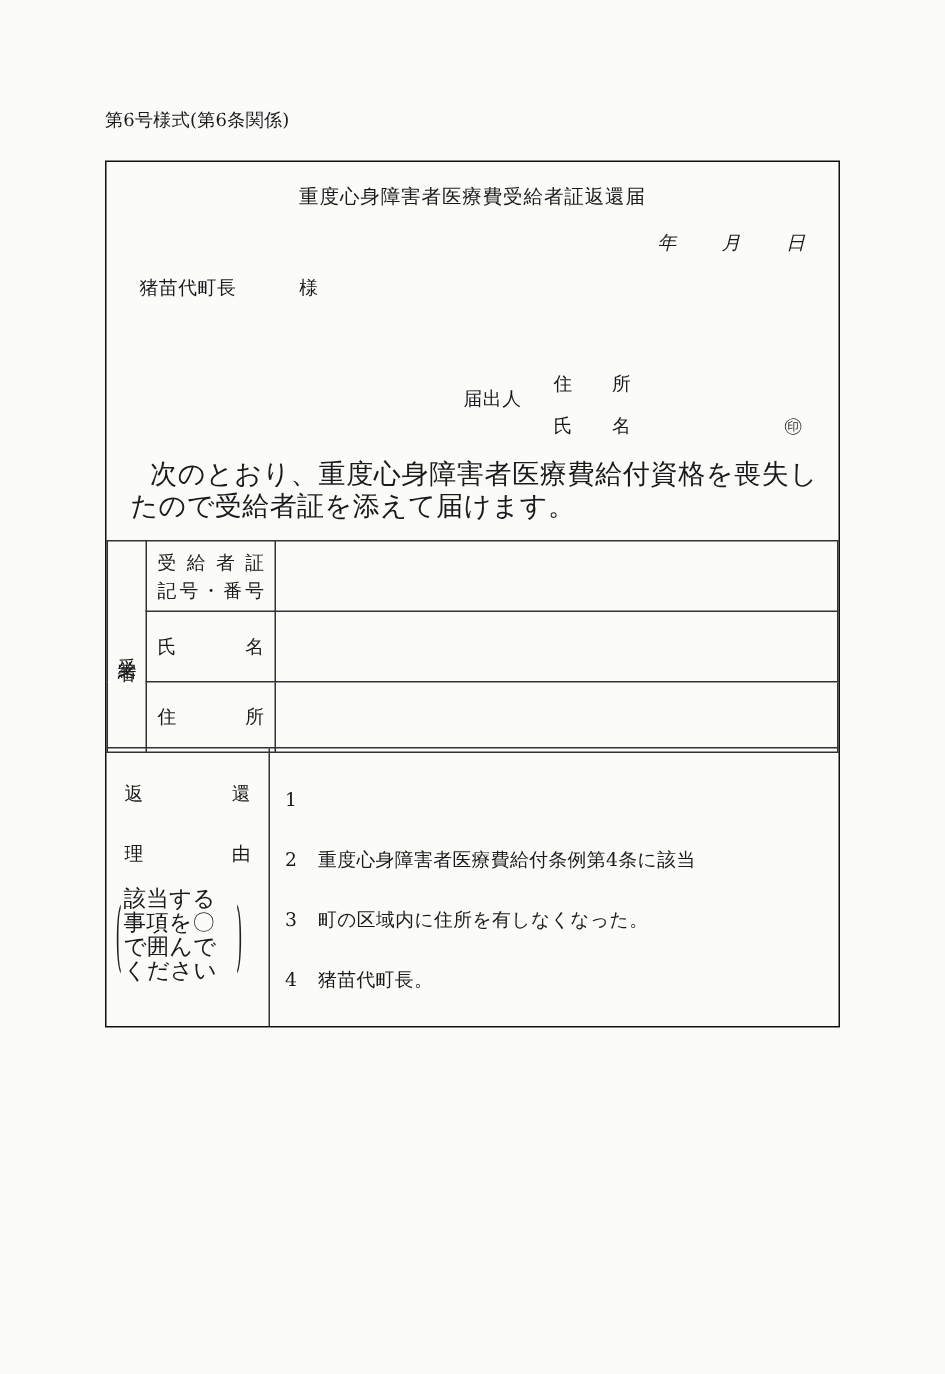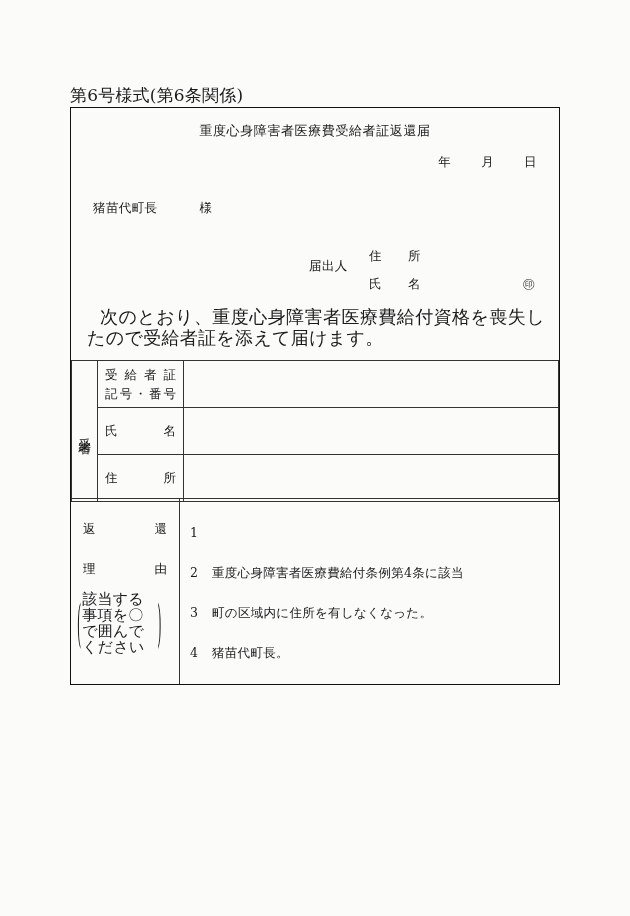--- a/index.html
+++ b/index.html
@@ -13,22 +13,22 @@
     font-family: "DejaVu Serif", "Liberation Serif", serif;
     color: #1a1a1a;
     position: relative;
     overflow: hidden;
   }
 
   
   .form-caption {
     position: absolute;
     left: 70px;
-    top: 84px;
-    font-size: 17px;
+    top: 72px;
+    font-size: 12px;
     letter-spacing: 0.2px;
     white-space: nowrap;
   }
 
   
   .form-box {
     position: absolute;
     left: 70px;
     top: 107px;
     width: 490px;
@@ -49,29 +49,30 @@
     font-size: 13px;
     letter-spacing: 0.6px;
   }
 
   .date-line {
     position: absolute;
     right: 22px;
     top: 46px;
     font-size: 12.5px;
     letter-spacing: 0.4px;
+    font-style: italic;
   }
   .date-line span { display: inline-block; }
   .date-line .gap-a { width: 30px; }
   .date-line .gap-b { width: 30px; }
 
   .addressee {
     position: absolute;
     left: 22px;
-    top: 92px;
+    top: 76px;
     font-size: 12.5px;
     letter-spacing: 0.4px;
   }
   .addressee .sama { display: inline-block; margin-left: 42px; }
 
   
   .submitter {
     position: absolute;
     left: 238px;
     top: 134px;

